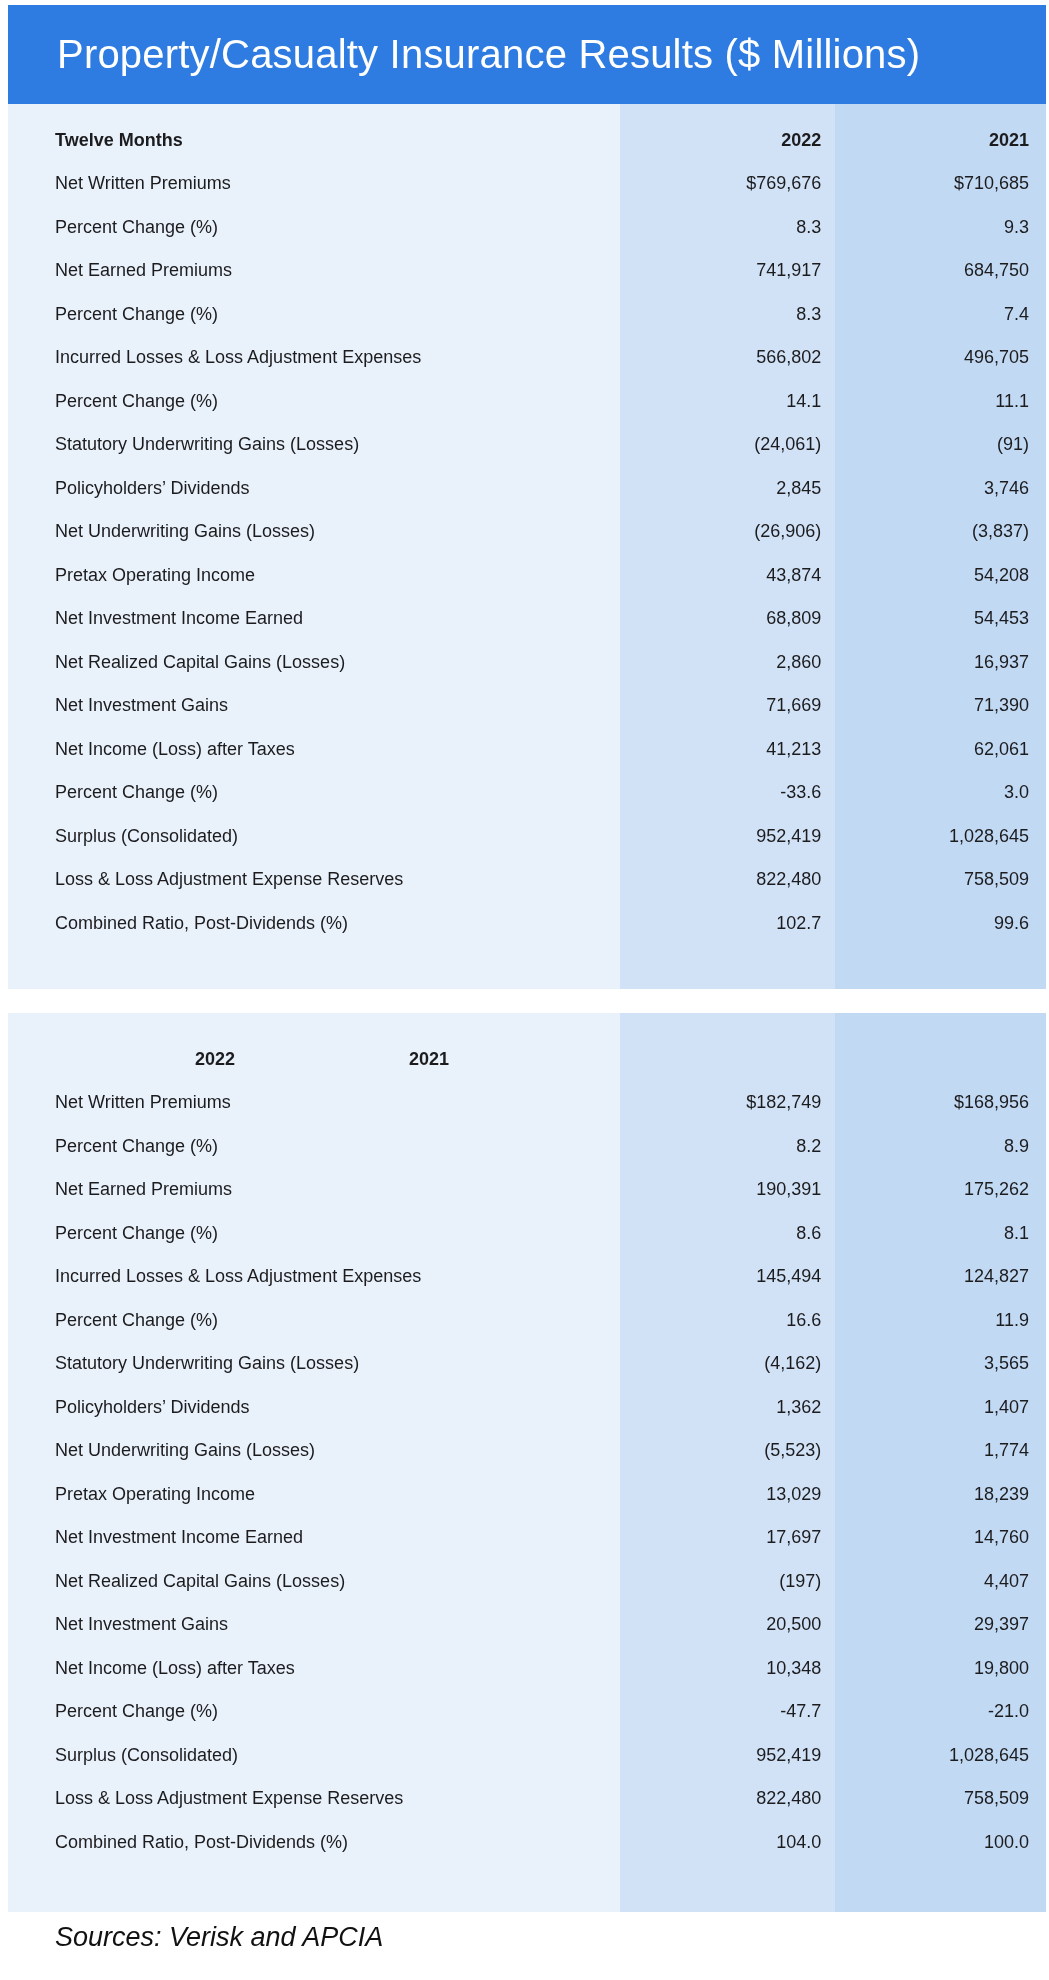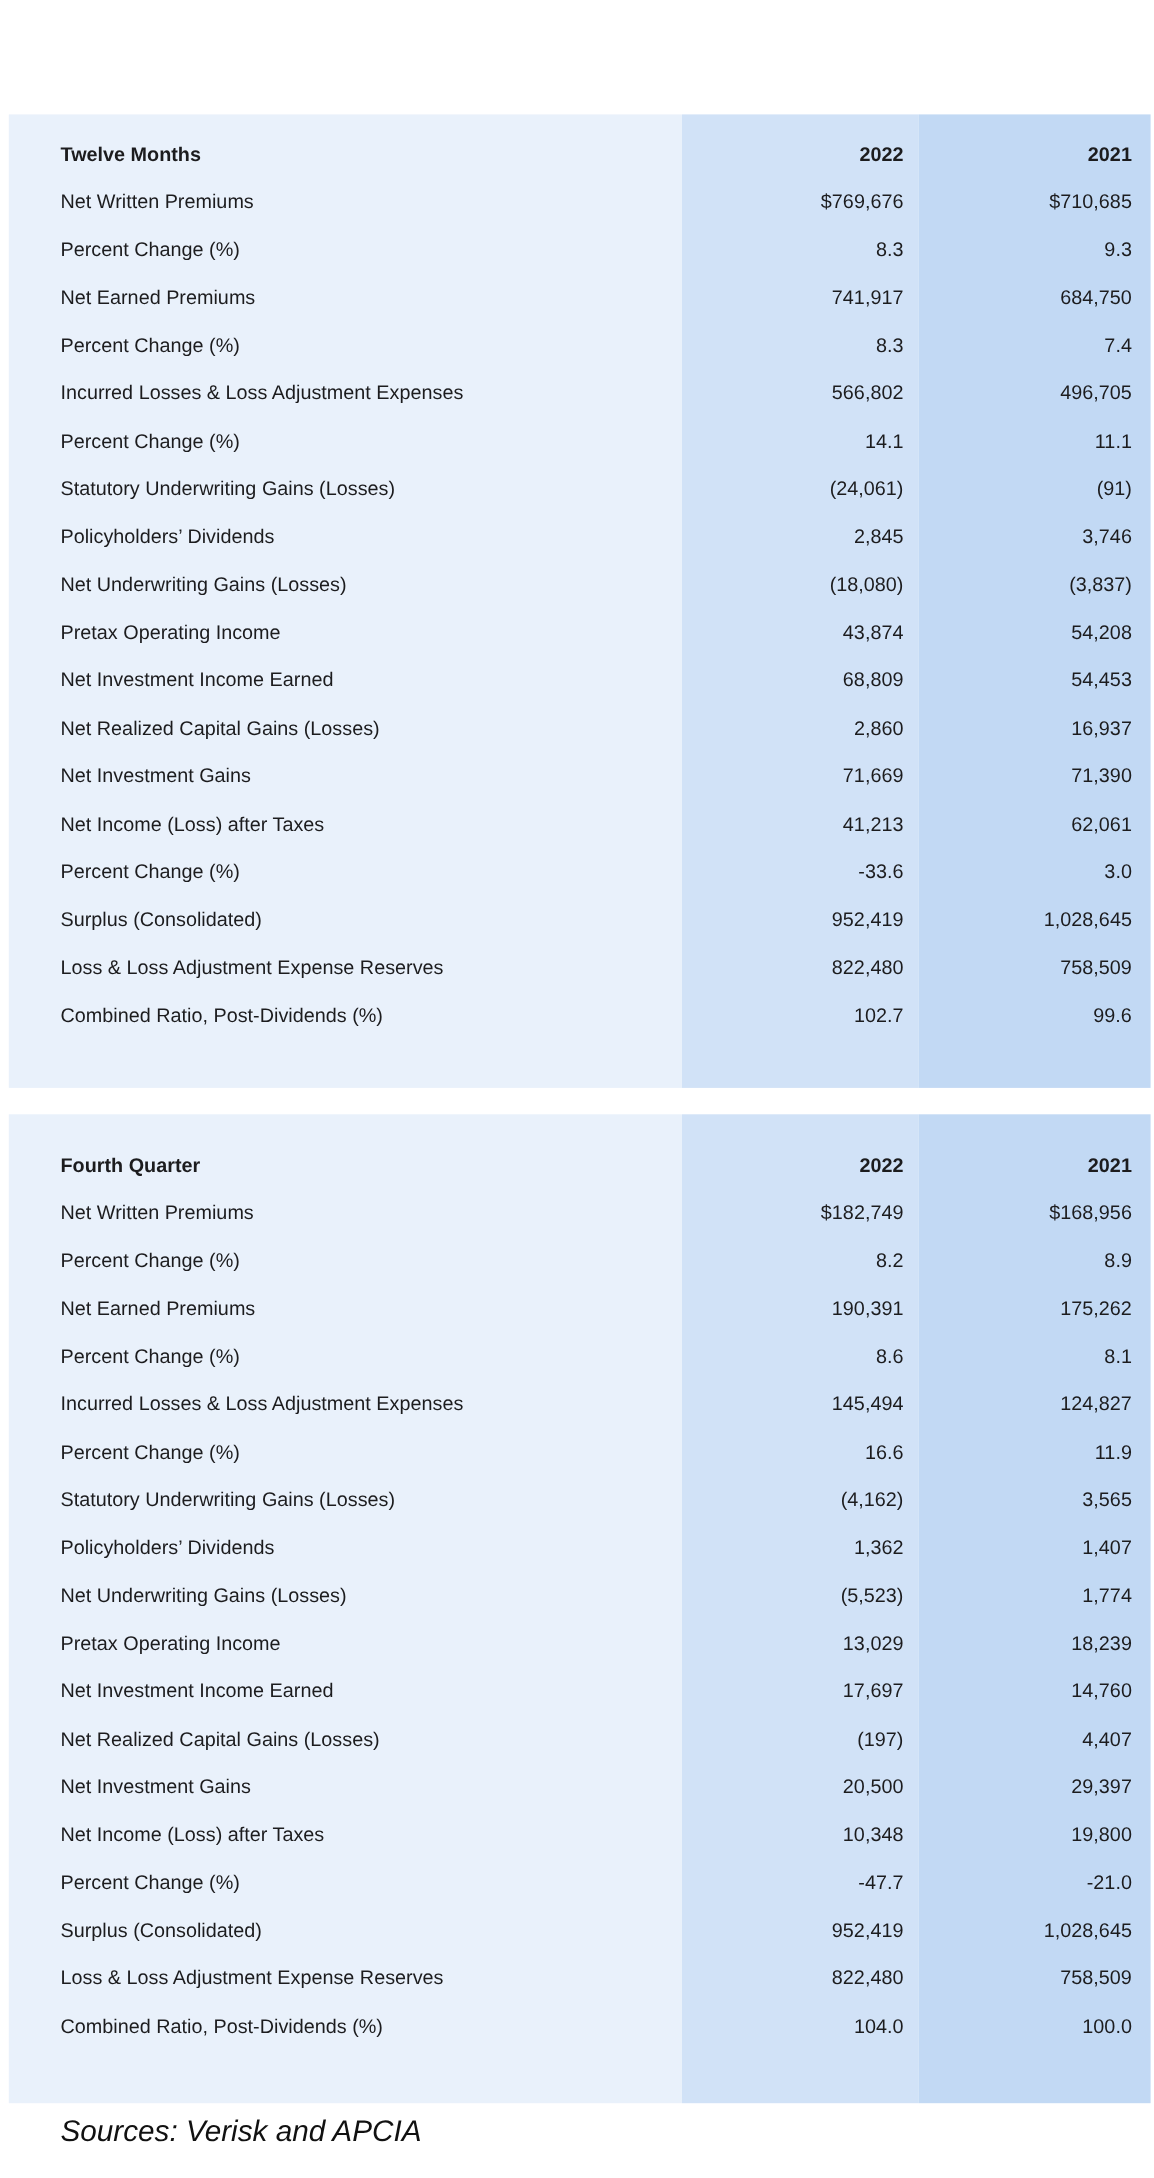--- a/index.html
+++ b/index.html
@@ -44,20 +44,23 @@
     position:absolute;left:55px;top:1922px;margin:0;
     font-size:27px;font-style:italic;color:#111;
   }
   .sources b{font-weight:400;}
 </style>
 </head>
 <body>
 
 <div class="page">
 
+  <div class="titlebar">
+    <h1>Property/Casualty Insurance Results ($ Millions)</h1>
+  </div>
 
   <section class="panel panel-1">
     <div class="colbg b0"></div>
     <div class="colbg b1"></div>
     <div class="colbg b2"></div>
     <div class="rows">
         <div class="row hdr">
           <div class="cell c0">Twelve Months</div>
           <div class="cell c1">2022</div>
           <div class="cell c2">2021</div>
@@ -97,21 +100,21 @@
           <div class="cell c1">(24,061)</div>
           <div class="cell c2">(91)</div>
         </div>
         <div class="row">
           <div class="cell c0">Policyholders’ Dividends</div>
           <div class="cell c1">2,845</div>
           <div class="cell c2">3,746</div>
         </div>
         <div class="row">
           <div class="cell c0">Net Underwriting Gains (Losses)</div>
-          <div class="cell c1">(18,080)</div>
+          <div class="cell c1">(26,906)</div>
           <div class="cell c2">(3,837)</div>
         </div>
         <div class="row">
           <div class="cell c0">Pretax Operating Income</div>
           <div class="cell c1">43,874</div>
           <div class="cell c2">54,208</div>
         </div>
         <div class="row">
           <div class="cell c0">Net Investment Income Earned</div>
           <div class="cell c1">68,809</div>
@@ -154,21 +157,20 @@
         </div>
       </div>
   </section>
 
   <section class="panel panel-2">
     <div class="colbg b0"></div>
     <div class="colbg b1"></div>
     <div class="colbg b2"></div>
     <div class="rows">
         <div class="row hdr">
-          <div class="cell c0">Fourth Quarter</div>
           <div class="cell c1">2022</div>
           <div class="cell c2">2021</div>
         </div>
         <div class="row">
           <div class="cell c0">Net Written Premiums</div>
           <div class="cell c1">$182,749</div>
           <div class="cell c2">$168,956</div>
         </div>
         <div class="row">
           <div class="cell c0">Percent Change (%)</div>

